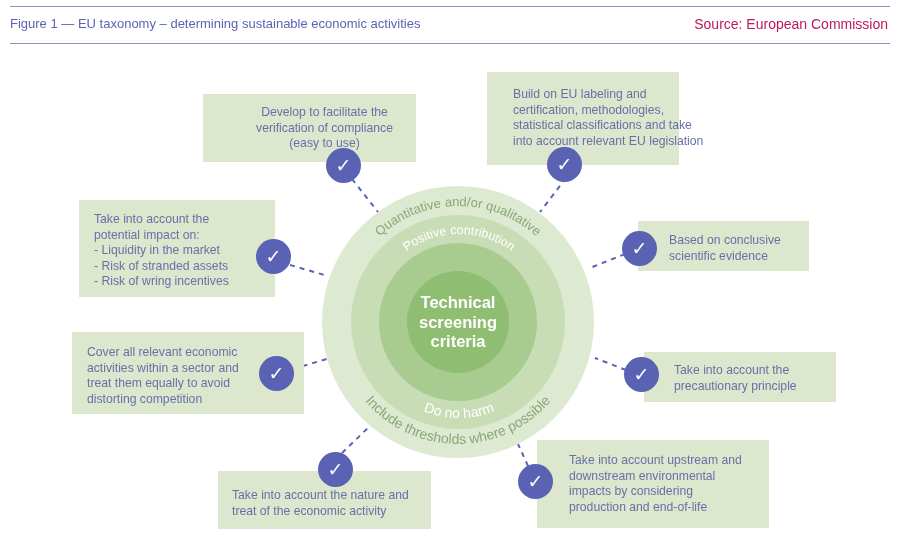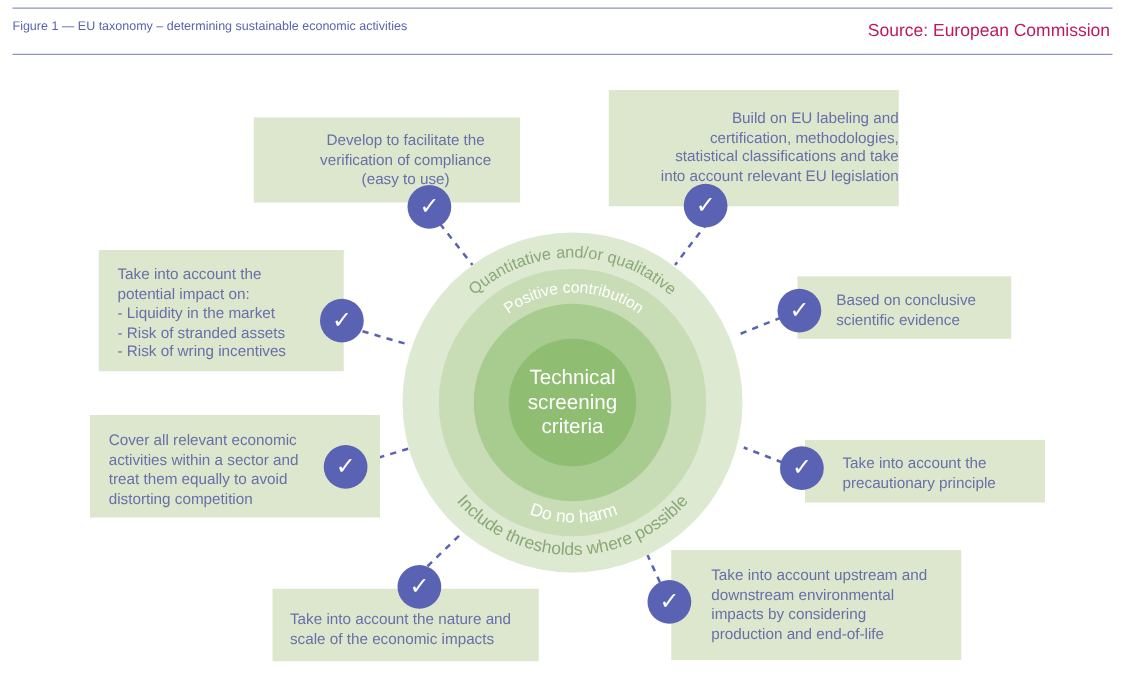--- a/index.html
+++ b/index.html
@@ -1,30 +1,30 @@
 <!DOCTYPE html>
 <html><head>
 <meta charset="utf-8">
 <style>
   html, body { margin: 0; padding: 0; background: #ffffff; }
   body { width: 900px; height: 547px; position: relative; overflow: hidden;
          font-family: "Liberation Sans", sans-serif; color: #5c66a8; }
   .rule { position: absolute; left: 10px; width: 880px; height: 1px; background: #8d94c4; }
   .rule.top { top: 6px; }
   .rule.bottom { top: 43px; }
-  .fig-title { position: absolute; left: 10px; top: 16px; font-size: 10px; color: #5a64b0; white-space: nowrap; }
+  .fig-title { position: absolute; left: 10px; top: 16px; font-size: 13px; color: #5a64b0; white-space: nowrap; }
   .fig-source { position: absolute; right: 12px; top: 16px; font-size: 14px; color: #be185d; white-space: nowrap; }
   .box { position: absolute; background: #dde7cd; font-size: 12.2px; line-height: 15.5px; color: #6870a8; box-sizing: border-box; }
   .box .line { display: block; white-space: nowrap; }
   .check { position: absolute; width: 35px; height: 35px; border-radius: 50%; background: #5a63b3;
            color: #ffffff; font-size: 19px; line-height: 35px; text-align: center; }
   svg.diagram { position: absolute; left: 0; top: 0; }
   .ring-text { font-family: "Liberation Sans", sans-serif; }
   .center-text { position: absolute; left: 398px; top: 293px; width: 120px; text-align: center; color: #ffffff;
-                 font-size: 16.5px; line-height: 19.5px; }
+                 font-size: 16.5px; line-height: 19.5px; font-weight: bold; }
   .center-text span { display: block; }
 </style>
 </head>
 <body>
 
 <div class="rule top"></div>
 <div class="fig-title">Figure 1 —  EU taxonomy – determining sustainable economic activities</div>
 <div class="fig-source">Source: European Commission</div>
 <div class="rule bottom"></div>
 
@@ -67,21 +67,21 @@
   <span>Technical</span>
   <span>screening</span>
   <span>criteria</span>
 </div>
 
 <div class="box" style="left:203px;top:94px;width:213px;height:68px;padding:11px 0 0 30px;text-align:center;">
   <span class="line">Develop to facilitate the</span>
   <span class="line">verification of compliance</span>
   <span class="line">(easy to use)</span>
 </div>
-<div class="box" style="left:487px;top:72px;width:232px;height:93px;padding:15px 0 0 12px;text-align:right;">
+<div class="box" style="left:487px;top:72px;width:192px;height:93px;padding:15px 0 0 26px;">
   <span class="line">Build on EU labeling and</span>
   <span class="line">certification, methodologies,</span>
   <span class="line">statistical classifications and take</span>
   <span class="line">into account relevant EU legislation</span>
 </div>
 <div class="box" style="left:79px;top:200px;width:196px;height:97px;padding:12px 0 0 15px;">
   <span class="line">Take into account the</span>
   <span class="line">potential impact on:</span>
   <span class="line">- Liquidity in the market</span>
   <span class="line">- Risk of stranded assets</span>
@@ -96,21 +96,21 @@
   <span class="line">activities within a sector and</span>
   <span class="line">treat them equally to avoid</span>
   <span class="line">distorting competition</span>
 </div>
 <div class="box" style="left:644px;top:352px;width:192px;height:50px;padding:11px 0 0 30px;">
   <span class="line">Take into account the</span>
   <span class="line">precautionary principle</span>
 </div>
 <div class="box" style="left:218px;top:471px;width:213px;height:58px;padding:17px 0 0 14px;">
   <span class="line">Take into account the nature and</span>
-  <span class="line">scale of the economic impacts</span>
+  <span class="line">treat of the economic activity</span>
 </div>
 <div class="box" style="left:537px;top:440px;width:232px;height:88px;padding:13px 16px 0 32px;">
   <span class="line">Take into account upstream and</span>
   <span class="line">downstream environmental</span>
   <span class="line">impacts by considering</span>
   <span class="line">production and end-of-life</span>
 </div>
 
 <div class="check" style="left:326px;top:148px;">✓</div>
 <div class="check" style="left:547px;top:147px;">✓</div>

